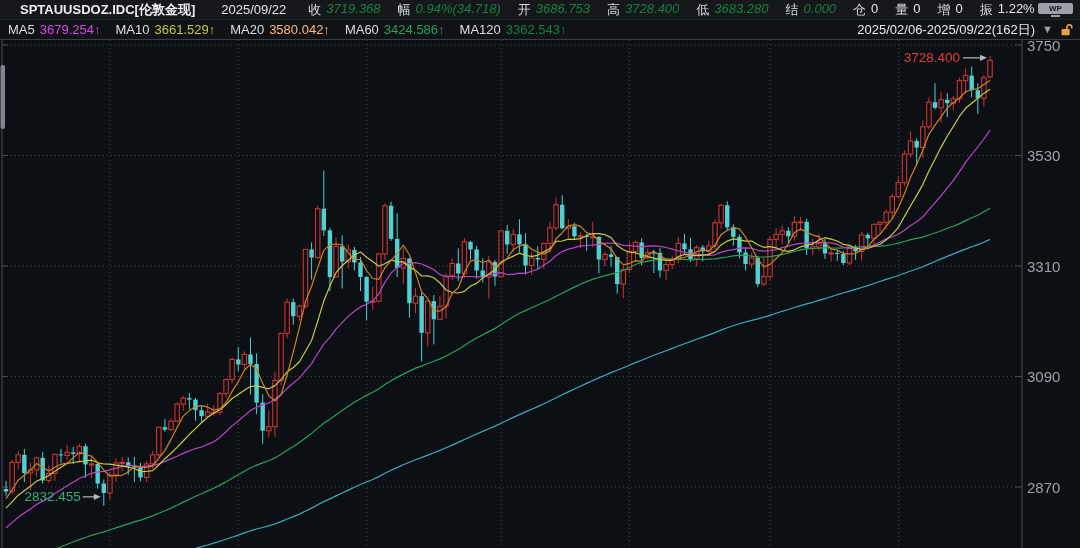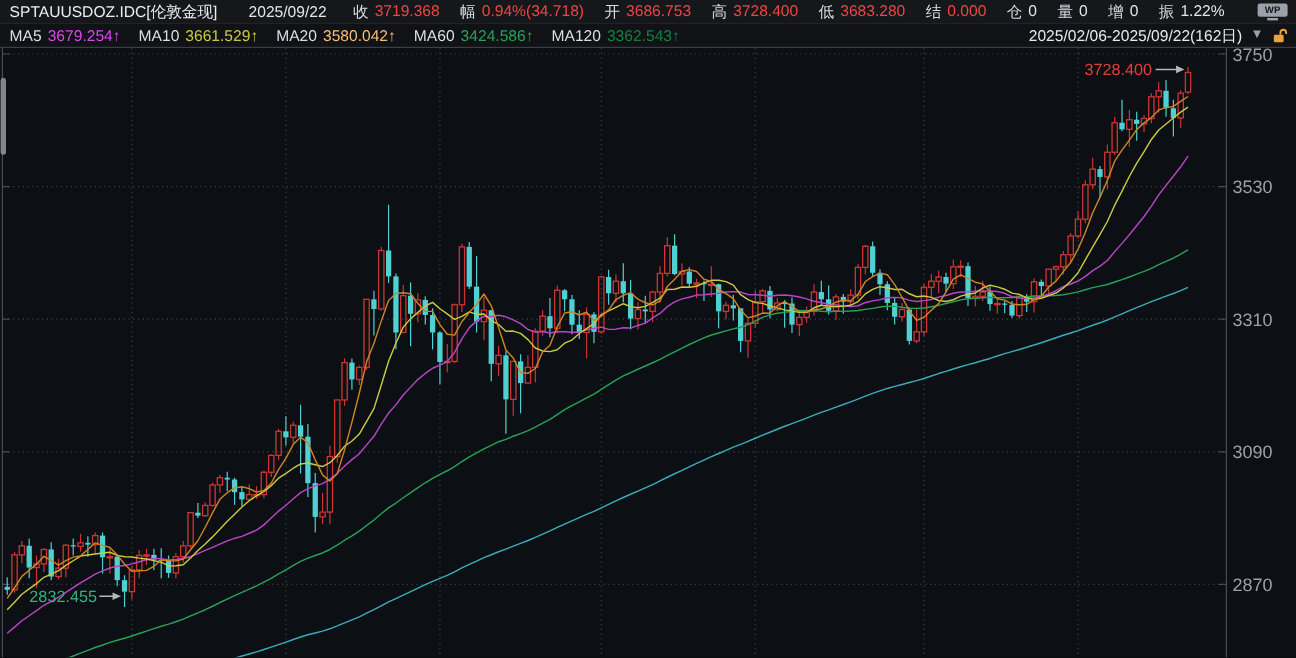--- a/index.html
+++ b/index.html
@@ -2,29 +2,29 @@
 <html><head>
 <meta charset="utf-8">
 <style>
   html,body{margin:0;padding:0;background:#0b0e12;}
   body{width:1080px;height:548px;overflow:hidden;font-family:"Liberation Sans",sans-serif;
        -webkit-font-smoothing:antialiased;}
   .app{position:relative;width:1080px;height:548px;background:#0c0f13;}
   
   .row1{height:19px;background:#15171b;border-bottom:1px solid #1f2227;
         display:flex;align-items:center;font-size:13px;color:#e3e5e8;white-space:nowrap;}
-  .instrument{margin-left:8px;font-weight:normal;color:#eceef0;}
+  .instrument{margin-left:20px;font-weight:bold;color:#eceef0;}
   .qdate{margin-left:26px;color:#e3e5e8;}
   .qfields{display:flex;margin-left:22px;gap:17px;}
   .field{display:flex;gap:5px;}
   .flabel{color:#d9dbdf;}
-  .fvalue.red{color:#ef4444;}
+  .fvalue.red{color:#15803d;font-style:italic;}
   .fvalue.white{color:#e3e5e8;}
   .wp-wrap{margin-left:auto;margin-right:7px;display:flex;flex-direction:column;align-items:center;}
-  .wp-screen{width:25px;height:11px;background:#9ba1a8;border-radius:2px;color:#15171b;
+  .wp-screen{width:35px;height:11px;background:#9ba1a8;border-radius:2px;color:#15171b;
              font-size:8px;font-weight:bold;display:flex;align-items:center;justify-content:center;
              letter-spacing:0;}
   .wp-stand{width:9px;height:2px;background:#9ba1a8;margin-top:1px;}
   
   .row2{height:19px;background:#101216;border-bottom:1px solid #3a3e45;
         display:flex;align-items:center;font-size:13px;white-space:nowrap;}
   .mas{display:flex;margin-left:8px;gap:15px;}
   .ma-item{display:flex;gap:5px;align-items:flex-end;}
   .ma-label{color:#dcdee2;}
   .range-wrap{margin-left:auto;display:flex;align-items:center;gap:7px;margin-right:6px;}

